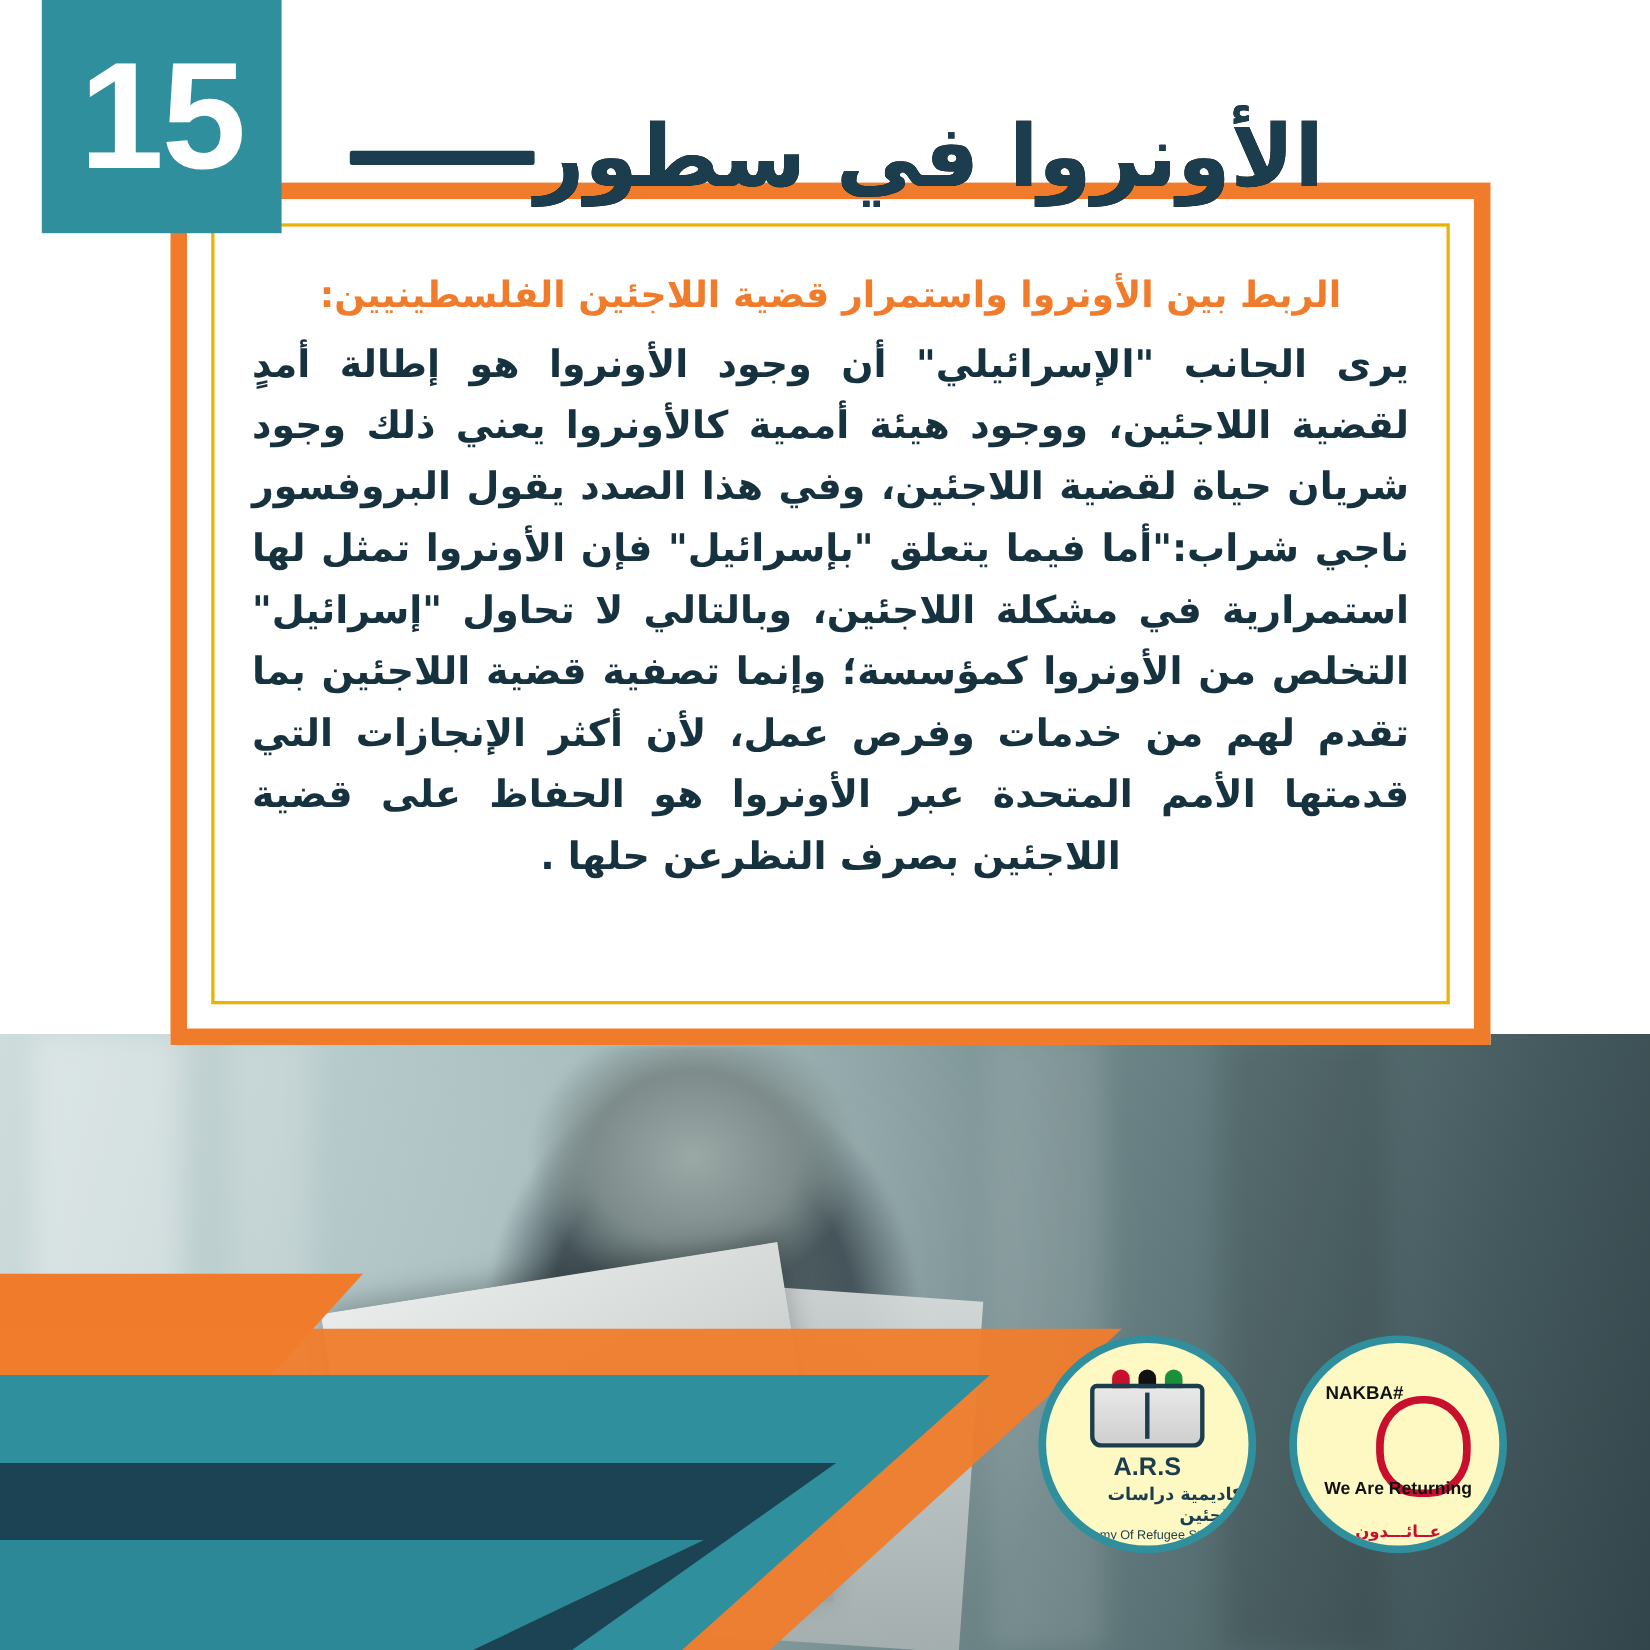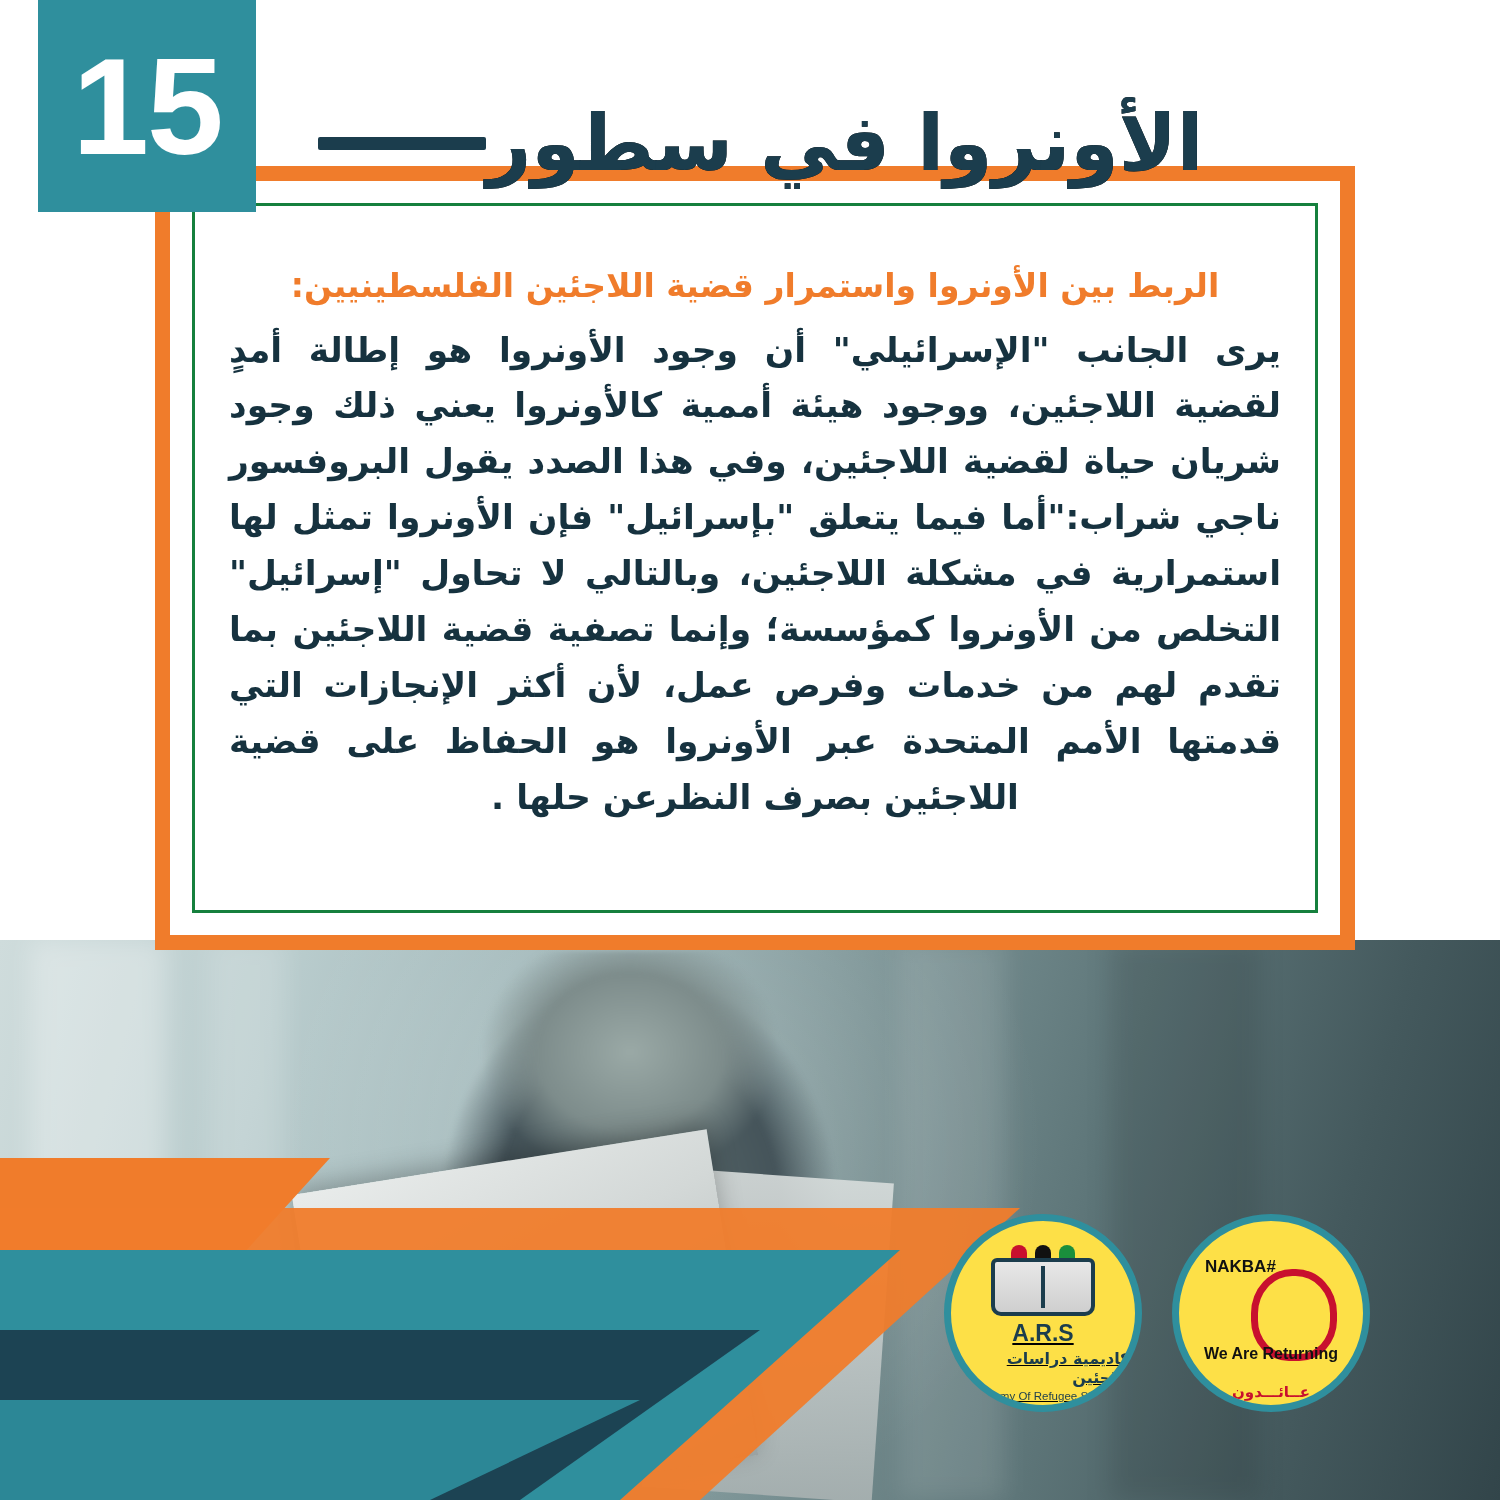--- a/index.html
+++ b/index.html
@@ -74,23 +74,23 @@
     left: 155px;
     width: 1200px;
     height: 784px;
     border: 15px solid #f07c2b;
     background: #ffffff;
     z-index: 20;
   }
   .card-inner {
     position: absolute;
     top: 22px; left: 22px; right: 22px; bottom: 22px;
-    border: 3px solid #15803d;
+    border: 3px solid #eab308;
     background: #ffffff;
-    padding: 58px 34px 20px 34px;
+    padding: 40px 34px 20px 34px;
     overflow: hidden;
   }
 
   .lead {
     color: #f07c2b;
     font-weight: bold;
     font-size: 33px;
     line-height: 1.35;
     text-align: center;
     margin-bottom: 14px;
@@ -196,29 +196,28 @@
     position: absolute;
     right: 130px;
     bottom: 88px;
     display: flex;
     gap: 30px;
     z-index: 25;
   }
   .logo {
     width: 198px; height: 198px;
     border-radius: 50%;
-    background: #fde047;
+    background: #fef9c3;
     border: 7px solid #2f8f9d;
     display: flex;
     align-items: center;
     justify-content: center;
     flex-direction: column;
     position: relative;
     overflow: hidden;
-    text-decoration: underline;
   }
   .logo-nakba .hash {
     position: absolute;
     top: 36px; left: 26px;
     font-size: 17px; font-weight: bold; color: #111;
     font-family: "Liberation Sans", sans-serif;
   }
   .logo-nakba .seventy {
     position: absolute;
     top: 52px; left: 24px;

